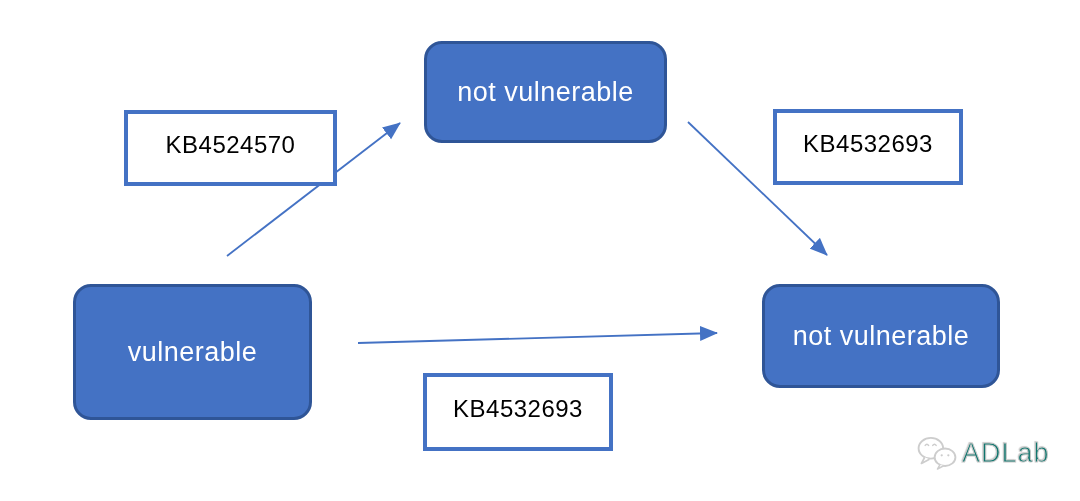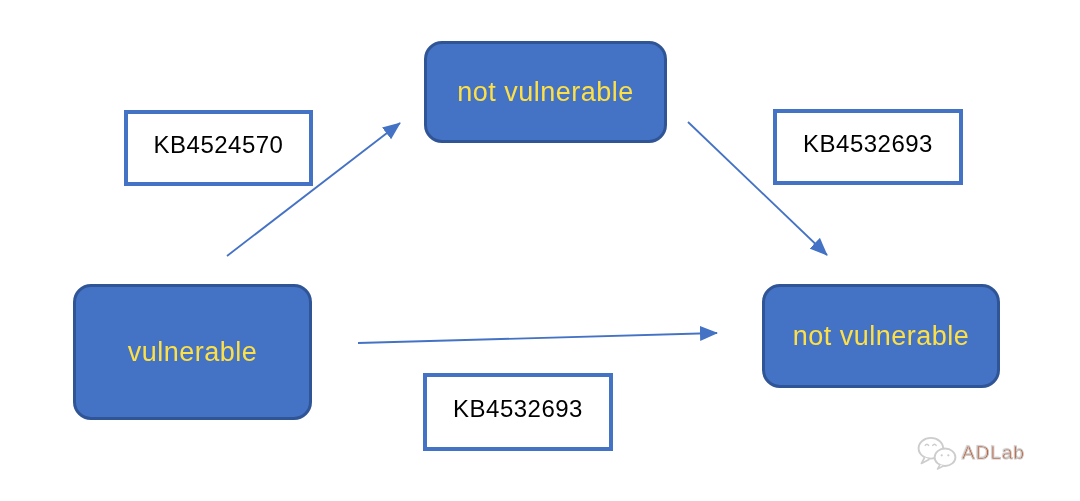--- a/index.html
+++ b/index.html
@@ -22,54 +22,54 @@
   }
 
   .node {
     position: absolute;
     background: #4472C4;
     border: 3px solid #2F5597;
     border-radius: 18px;
     display: flex;
     align-items: center;
     justify-content: center;
-    color: #fde047;
+    color: #ffffff;
     font-size: 27px;
     letter-spacing: 0.5px;
   }
   .node-vulnerable        { left: 73px;  top: 284px; width: 239px; height: 136px; }
   .node-not-vuln-top      { left: 424px; top: 41px;  width: 243px; height: 102px; }
   .node-not-vuln-right    { left: 762px; top: 284px; width: 238px; height: 104px; }
 
   .edge-label {
     position: absolute;
     background: #ffffff;
     border: 4px solid #4472C4;
     display: flex;
     align-items: center;
     justify-content: center;
     color: #000000;
     font-size: 24px;
     padding-bottom: 6px;
     letter-spacing: 0.5px;
   }
-  .label-kb-topleft { left: 124px; top: 110px; width: 189px; height: 76px; }
+  .label-kb-topleft { left: 124px; top: 110px; width: 213px; height: 76px; }
   .label-kb-right   { left: 773px; top: 109px; width: 190px; height: 76px; }
   .label-kb-bottom  { left: 423px; top: 373px; width: 190px; height: 78px; }
 
   .watermark {
     position: absolute;
     left: 916px; top: 436px;
     display: flex;
     align-items: center;
     gap: 4px;
   }
   .watermark-text {
-    font-size: 19px;
-    color: #c2410c;
+    font-size: 27px;
+    color: #0f766e;
     -webkit-text-stroke: 1px #c9c9c9;
     text-shadow: 1px 1px 1px #ffffff, -1px -1px 1px #d6d6d6;
     letter-spacing: 1px;
   }
 </style>
 </head>
 <body>
 
 <div class="canvas">
 

